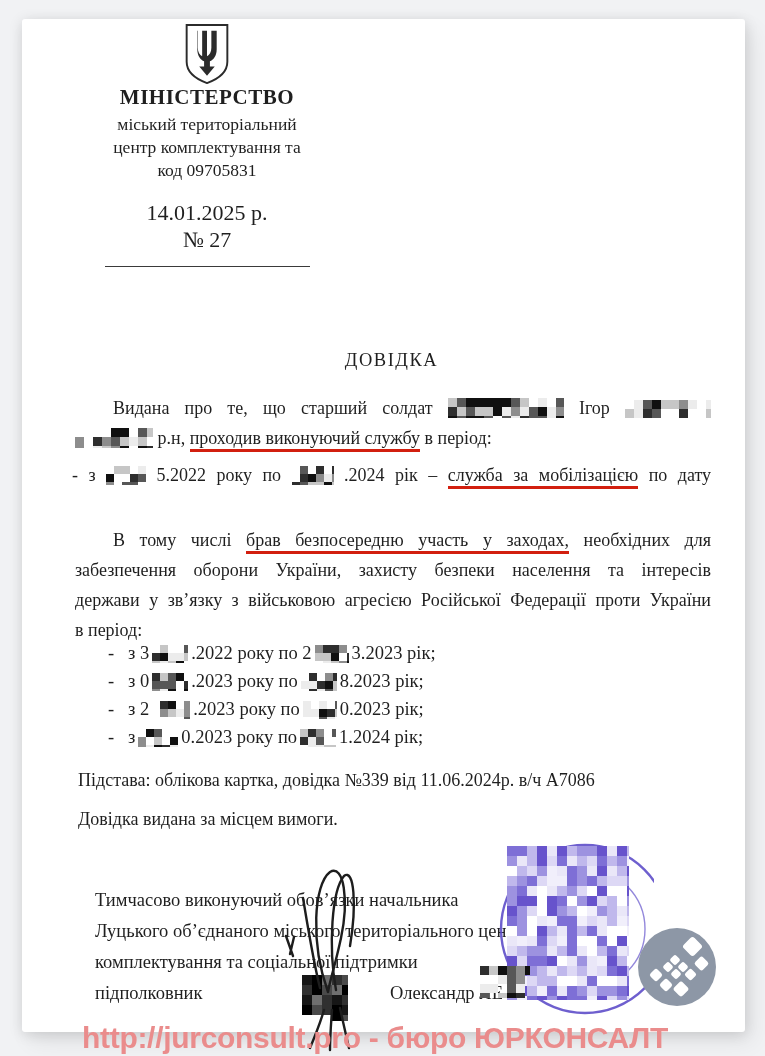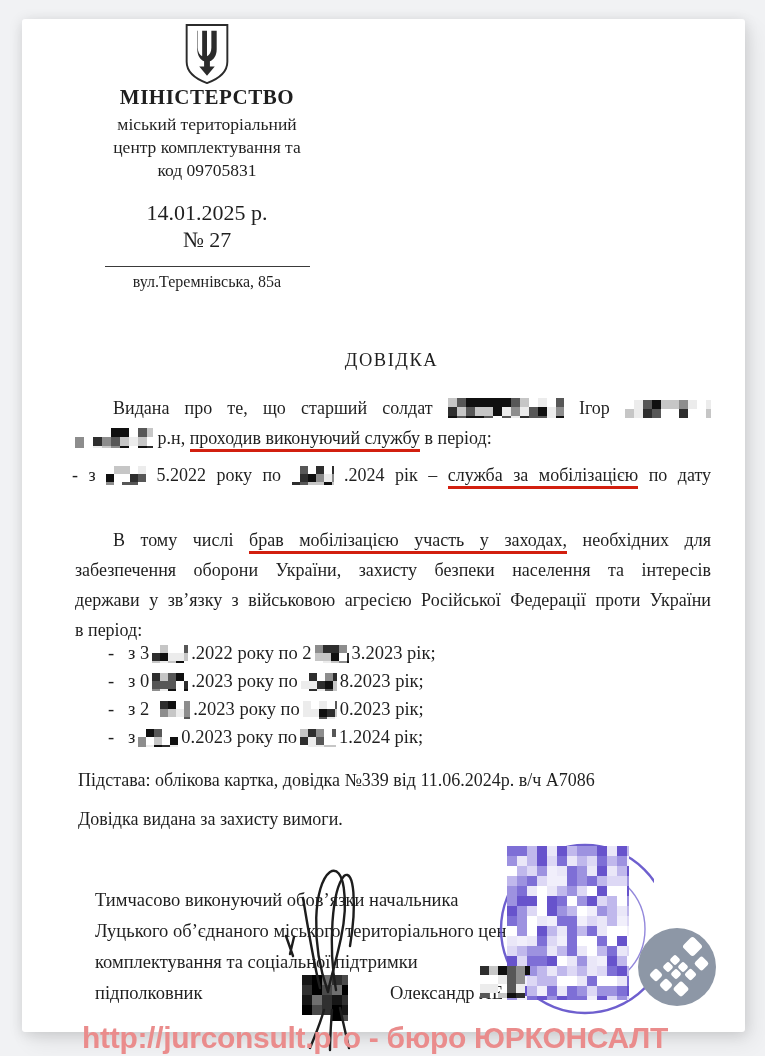--- a/index.html
+++ b/index.html
@@ -76,21 +76,20 @@
       </div>
       <div class="org">
         <div>міський  територіальний</div>
         <div>центр комплектування та</div>
         <div>код  09705831</div>
       </div>
       <div class="docdate">14.01.2025 р.</div>
       <div class="docnum">№ 27</div>
       <div class="rule"></div>
       <div class="addr">
-        <div>вул.Теремнівська, 85а</div>
       </div>
     </div>
 
     <div class="title">ДОВІДКА</div>
 
     <div class="col p1">
       <div class="jline ind">
         <span>Видана про те, що старший солдат</span>
         <span class="mosaic" style="width:116px;height:20px"><i style="left:0px;top:0px;width:9px;height:9px;background:#c6c6c6"></i><i style="left:9px;top:0px;width:9px;height:9px;background:#575757"></i><i style="left:18px;top:0px;width:9px;height:9px;background:#101010"></i><i style="left:27px;top:0px;width:9px;height:9px;background:#101010"></i><i style="left:36px;top:0px;width:9px;height:9px;background:#101010"></i><i style="left:45px;top:0px;width:9px;height:9px;background:#101010"></i><i style="left:54px;top:0px;width:9px;height:9px;background:#101010"></i><i style="left:63px;top:0px;width:9px;height:9px;background:#575757"></i><i style="left:72px;top:0px;width:9px;height:9px;background:#c6c6c6"></i><i style="left:81px;top:0px;width:9px;height:9px;background:transparent"></i><i style="left:90px;top:0px;width:9px;height:9px;background:#ececec"></i><i style="left:99px;top:0px;width:9px;height:9px;background:transparent"></i><i style="left:108px;top:0px;width:9px;height:9px;background:#575757"></i><i style="left:0px;top:9px;width:9px;height:9px;background:#2e2e2e"></i><i style="left:9px;top:9px;width:9px;height:9px;background:#c6c6c6"></i><i style="left:18px;top:9px;width:9px;height:9px;background:#575757"></i><i style="left:27px;top:9px;width:9px;height:9px;background:#c6c6c6"></i><i style="left:36px;top:9px;width:9px;height:9px;background:#c6c6c6"></i><i style="left:45px;top:9px;width:9px;height:9px;background:#101010"></i><i style="left:54px;top:9px;width:9px;height:9px;background:#ececec"></i><i style="left:63px;top:9px;width:9px;height:9px;background:#8d8d8d"></i><i style="left:72px;top:9px;width:9px;height:9px;background:#ececec"></i><i style="left:81px;top:9px;width:9px;height:9px;background:#575757"></i><i style="left:90px;top:9px;width:9px;height:9px;background:#101010"></i><i style="left:99px;top:9px;width:9px;height:9px;background:#ececec"></i><i style="left:108px;top:9px;width:9px;height:9px;background:#8d8d8d"></i><i style="left:0px;top:18px;width:9px;height:9px;background:#101010"></i><i style="left:9px;top:18px;width:9px;height:9px;background:#575757"></i><i style="left:18px;top:18px;width:9px;height:9px;background:#101010"></i><i style="left:27px;top:18px;width:9px;height:9px;background:#101010"></i><i style="left:36px;top:18px;width:9px;height:9px;background:#575757"></i><i style="left:45px;top:18px;width:9px;height:9px;background:transparent"></i><i style="left:54px;top:18px;width:9px;height:9px;background:#575757"></i><i style="left:63px;top:18px;width:9px;height:9px;background:#ececec"></i><i style="left:72px;top:18px;width:9px;height:9px;background:#2e2e2e"></i><i style="left:81px;top:18px;width:9px;height:9px;background:#575757"></i><i style="left:90px;top:18px;width:9px;height:9px;background:#575757"></i><i style="left:99px;top:18px;width:9px;height:9px;background:#ececec"></i><i style="left:108px;top:18px;width:9px;height:9px;background:#101010"></i></span>
         <span>Ігор</span>
@@ -113,21 +112,21 @@
         <span class="mosaic" style="width:42px;height:19px"><i style="left:0px;top:0px;width:8px;height:8px;background:transparent"></i><i style="left:8px;top:0px;width:8px;height:8px;background:#575757"></i><i style="left:16px;top:0px;width:8px;height:8px;background:transparent"></i><i style="left:24px;top:0px;width:8px;height:8px;background:#2e2e2e"></i><i style="left:32px;top:0px;width:8px;height:8px;background:transparent"></i><i style="left:40px;top:0px;width:8px;height:8px;background:#2e2e2e"></i><i style="left:0px;top:8px;width:8px;height:8px;background:transparent"></i><i style="left:8px;top:8px;width:8px;height:8px;background:#2e2e2e"></i><i style="left:16px;top:8px;width:8px;height:8px;background:#101010"></i><i style="left:24px;top:8px;width:8px;height:8px;background:#8d8d8d"></i><i style="left:32px;top:8px;width:8px;height:8px;background:#ececec"></i><i style="left:40px;top:8px;width:8px;height:8px;background:#8d8d8d"></i><i style="left:0px;top:16px;width:8px;height:8px;background:#2e2e2e"></i><i style="left:8px;top:16px;width:8px;height:8px;background:#575757"></i><i style="left:16px;top:16px;width:8px;height:8px;background:#c6c6c6"></i><i style="left:24px;top:16px;width:8px;height:8px;background:#c6c6c6"></i><i style="left:32px;top:16px;width:8px;height:8px;background:#101010"></i><i style="left:40px;top:16px;width:8px;height:8px;background:#c6c6c6"></i></span>
         <span>.2024 рік –</span>
         <span class="u-red">служба за мобілізацією</span>
         <span>по дату</span>
       </div>
     </div>
 
     <div class="col p2">
       <div class="jline ind">
         <span>В тому числі</span>
-        <span class="u-red">брав мобілізацією участь у заходах,</span>
+        <span class="u-red">брав безпосередню участь у заходах,</span>
         <span>необхідних для</span>
       </div>
       <div class="jline">забезпечення оборони України, захисту безпеки населення та інтересів</div>
       <div class="jline">держави у зв’язку з військовою агресією Російської Федерації проти України</div>
       <div>в період:</div>
     </div>
 
     <div class="dates">
       <div>
         <span class="dash">-</span><span>з 3</span><span class="mosaic" style="width:36px;height:18px"><i style="left:0px;top:0px;width:8px;height:8px;background:transparent"></i><i style="left:8px;top:0px;width:8px;height:8px;background:#c6c6c6"></i><i style="left:16px;top:0px;width:8px;height:8px;background:transparent"></i><i style="left:24px;top:0px;width:8px;height:8px;background:transparent"></i><i style="left:32px;top:0px;width:8px;height:8px;background:#575757"></i><i style="left:0px;top:8px;width:8px;height:8px;background:#2e2e2e"></i><i style="left:8px;top:8px;width:8px;height:8px;background:#101010"></i><i style="left:16px;top:8px;width:8px;height:8px;background:#ececec"></i><i style="left:24px;top:8px;width:8px;height:8px;background:#ececec"></i><i style="left:32px;top:8px;width:8px;height:8px;background:#c6c6c6"></i><i style="left:0px;top:16px;width:8px;height:8px;background:#c6c6c6"></i><i style="left:8px;top:16px;width:8px;height:8px;background:#ececec"></i><i style="left:16px;top:16px;width:8px;height:8px;background:#c6c6c6"></i><i style="left:24px;top:16px;width:8px;height:8px;background:#101010"></i><i style="left:32px;top:16px;width:8px;height:8px;background:transparent"></i></span><span>.2022 року по 2</span><span class="mosaic" style="width:34px;height:18px"><i style="left:0px;top:0px;width:8px;height:8px;background:#8d8d8d"></i><i style="left:8px;top:0px;width:8px;height:8px;background:#2e2e2e"></i><i style="left:16px;top:0px;width:8px;height:8px;background:#2e2e2e"></i><i style="left:24px;top:0px;width:8px;height:8px;background:#8d8d8d"></i><i style="left:32px;top:0px;width:8px;height:8px;background:transparent"></i><i style="left:0px;top:8px;width:8px;height:8px;background:#c6c6c6"></i><i style="left:8px;top:8px;width:8px;height:8px;background:#c6c6c6"></i><i style="left:16px;top:8px;width:8px;height:8px;background:#101010"></i><i style="left:24px;top:8px;width:8px;height:8px;background:transparent"></i><i style="left:32px;top:8px;width:8px;height:8px;background:#2e2e2e"></i><i style="left:0px;top:16px;width:8px;height:8px;background:transparent"></i><i style="left:8px;top:16px;width:8px;height:8px;background:#ececec"></i><i style="left:16px;top:16px;width:8px;height:8px;background:#c6c6c6"></i><i style="left:24px;top:16px;width:8px;height:8px;background:#8d8d8d"></i><i style="left:32px;top:16px;width:8px;height:8px;background:#101010"></i></span><span>3.2023 рік;</span>
@@ -137,21 +136,21 @@
       </div>
       <div>
         <span class="dash">-</span><span>з 2</span><span class="mosaic" style="width:38px;height:18px"><i style="left:0px;top:0px;width:8px;height:8px;background:transparent"></i><i style="left:8px;top:0px;width:8px;height:8px;background:#2e2e2e"></i><i style="left:16px;top:0px;width:8px;height:8px;background:#101010"></i><i style="left:24px;top:0px;width:8px;height:8px;background:transparent"></i><i style="left:32px;top:0px;width:8px;height:8px;background:#8d8d8d"></i><i style="left:0px;top:8px;width:8px;height:8px;background:transparent"></i><i style="left:8px;top:8px;width:8px;height:8px;background:#8d8d8d"></i><i style="left:16px;top:8px;width:8px;height:8px;background:#c6c6c6"></i><i style="left:24px;top:8px;width:8px;height:8px;background:#ececec"></i><i style="left:32px;top:8px;width:8px;height:8px;background:#8d8d8d"></i><i style="left:0px;top:16px;width:8px;height:8px;background:transparent"></i><i style="left:8px;top:16px;width:8px;height:8px;background:transparent"></i><i style="left:16px;top:16px;width:8px;height:8px;background:transparent"></i><i style="left:24px;top:16px;width:8px;height:8px;background:transparent"></i><i style="left:32px;top:16px;width:8px;height:8px;background:#575757"></i></span><span>.2023 року по</span><span class="mosaic" style="width:34px;height:18px"><i style="left:0px;top:0px;width:8px;height:8px;background:#ececec"></i><i style="left:8px;top:0px;width:8px;height:8px;background:transparent"></i><i style="left:16px;top:0px;width:8px;height:8px;background:#ececec"></i><i style="left:24px;top:0px;width:8px;height:8px;background:transparent"></i><i style="left:32px;top:0px;width:8px;height:8px;background:#575757"></i><i style="left:0px;top:8px;width:8px;height:8px;background:#ececec"></i><i style="left:8px;top:8px;width:8px;height:8px;background:#ececec"></i><i style="left:16px;top:8px;width:8px;height:8px;background:#101010"></i><i style="left:24px;top:8px;width:8px;height:8px;background:#2e2e2e"></i><i style="left:32px;top:8px;width:8px;height:8px;background:#c6c6c6"></i><i style="left:0px;top:16px;width:8px;height:8px;background:transparent"></i><i style="left:8px;top:16px;width:8px;height:8px;background:transparent"></i><i style="left:16px;top:16px;width:8px;height:8px;background:#575757"></i><i style="left:24px;top:16px;width:8px;height:8px;background:#ececec"></i><i style="left:32px;top:16px;width:8px;height:8px;background:transparent"></i></span><span>0.2023 рік;</span>
       </div>
       <div>
         <span class="dash">-</span><span>з</span><span class="mosaic" style="width:40px;height:18px"><i style="left:0px;top:0px;width:8px;height:8px;background:transparent"></i><i style="left:8px;top:0px;width:8px;height:8px;background:#101010"></i><i style="left:16px;top:0px;width:8px;height:8px;background:#575757"></i><i style="left:24px;top:0px;width:8px;height:8px;background:transparent"></i><i style="left:32px;top:0px;width:8px;height:8px;background:transparent"></i><i style="left:0px;top:8px;width:8px;height:8px;background:#8d8d8d"></i><i style="left:8px;top:8px;width:8px;height:8px;background:transparent"></i><i style="left:16px;top:8px;width:8px;height:8px;background:#c6c6c6"></i><i style="left:24px;top:8px;width:8px;height:8px;background:transparent"></i><i style="left:32px;top:8px;width:8px;height:8px;background:#101010"></i><i style="left:0px;top:16px;width:8px;height:8px;background:#8d8d8d"></i><i style="left:8px;top:16px;width:8px;height:8px;background:#ececec"></i><i style="left:16px;top:16px;width:8px;height:8px;background:#101010"></i><i style="left:24px;top:16px;width:8px;height:8px;background:#2e2e2e"></i><i style="left:32px;top:16px;width:8px;height:8px;background:#ececec"></i></span><span>0.2023 року по</span><span class="mosaic" style="width:36px;height:18px"><i style="left:0px;top:0px;width:8px;height:8px;background:#c6c6c6"></i><i style="left:8px;top:0px;width:8px;height:8px;background:#2e2e2e"></i><i style="left:16px;top:0px;width:8px;height:8px;background:#8d8d8d"></i><i style="left:24px;top:0px;width:8px;height:8px;background:transparent"></i><i style="left:32px;top:0px;width:8px;height:8px;background:#575757"></i><i style="left:0px;top:8px;width:8px;height:8px;background:#2e2e2e"></i><i style="left:8px;top:8px;width:8px;height:8px;background:#ececec"></i><i style="left:16px;top:8px;width:8px;height:8px;background:#575757"></i><i style="left:24px;top:8px;width:8px;height:8px;background:transparent"></i><i style="left:32px;top:8px;width:8px;height:8px;background:transparent"></i><i style="left:0px;top:16px;width:8px;height:8px;background:transparent"></i><i style="left:8px;top:16px;width:8px;height:8px;background:#ececec"></i><i style="left:16px;top:16px;width:8px;height:8px;background:#ececec"></i><i style="left:24px;top:16px;width:8px;height:8px;background:#c6c6c6"></i><i style="left:32px;top:16px;width:8px;height:8px;background:#c6c6c6"></i></span><span>1.2024 рік;</span>
       </div>
     </div>
 
     <div class="basis">Підстава: облікова картка, довідка №339 від 11.06.2024р. в/ч А7086</div>
-    <div class="issued">Довідка видана за захисту вимоги.</div>
+    <div class="issued">Довідка видана за місцем вимоги.</div>
 
     <div class="sig">
       <div>Тимчасово виконуючий обов’язки начальника</div>
       <div>Луцького об’єднаного міського територіального цен</div>
       <div>комплектування та соціальної підтримки</div>
       <div class="row4">
         <span>підполковник</span>
         <span class="name">Олександр ЛЕ</span>
       </div>
     </div>

